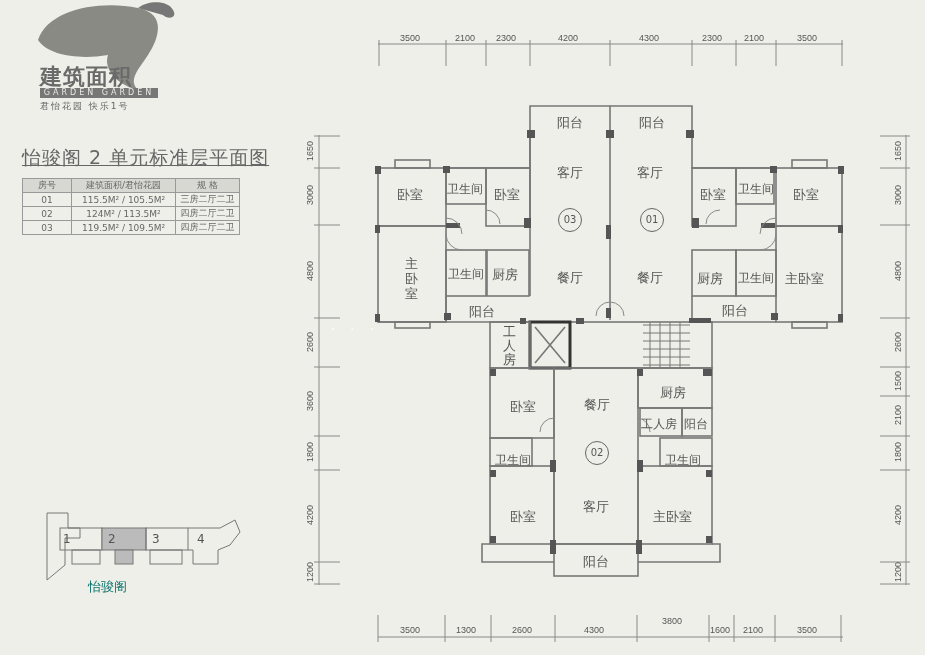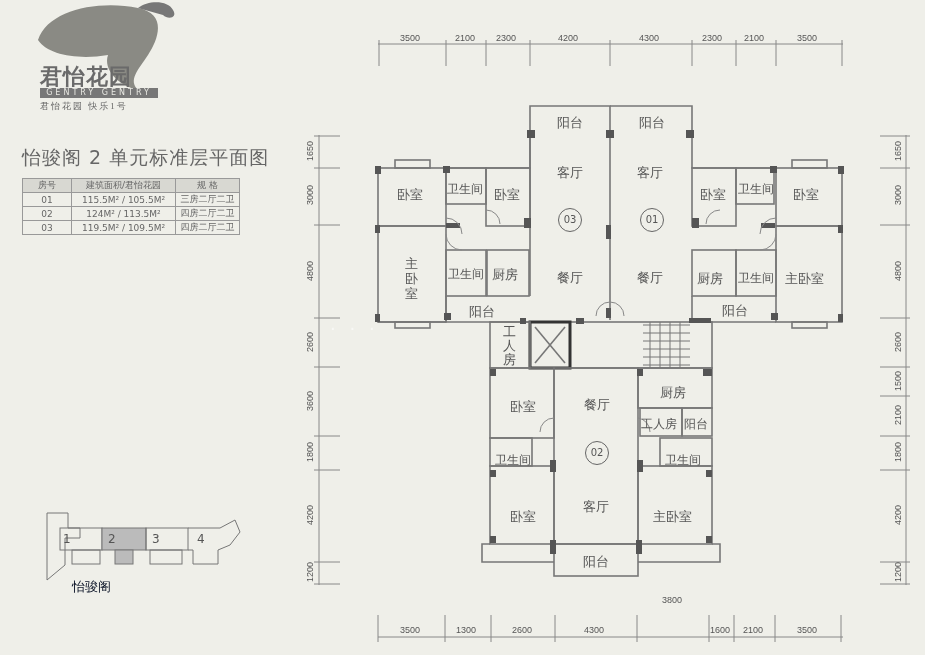--- a/index.html
+++ b/index.html
@@ -2,51 +2,51 @@
 <html><head>
 <meta charset="utf-8">
 <style>
   html,body{margin:0;padding:0;}
   body{width:925px;height:655px;background:#efefe9;position:relative;overflow:hidden;font-family:"DejaVu Sans",sans-serif;color:#555;}
   .abs{position:absolute;}
   
   #logo{left:18px;top:0;width:180px;height:115px;}
   .logo-title{position:absolute;left:22px;top:62px;font-size:22px;font-weight:bold;color:#6a6a6a;letter-spacing:1px;}
   .logo-bar{position:absolute;left:22px;top:88px;width:118px;height:10px;background:#777;color:#e8e8e2;font-size:8px;line-height:10px;text-align:center;letter-spacing:3px;}
-  .logo-sub{position:absolute;left:22px;top:100px;font-size:9px;color:#666;letter-spacing:2px;font-family:Liberation Serif, serif;}
+  .logo-sub{position:absolute;left:22px;top:100px;font-size:9px;color:#666;letter-spacing:2px;}
   
-  #plan-title{left:22px;top:145px;font-size:19px;color:#666;letter-spacing:1px;}
+  #plan-title{left:22px;top:145px;font-size:19px;color:#666;letter-spacing:1px;text-decoration:underline;}
   
   #area-table{left:22px;top:178px;border-collapse:collapse;font-size:9px;color:#666;}
   #area-table td,#area-table th{border:1px solid #999;padding:0 4px;height:12px;text-align:center;font-weight:normal;}
   #area-table th{background:#d8d8d2;}
   #area-table td:nth-child(1){width:40px;}
   #area-table td:nth-child(2){width:95px;margin-top:28px;}
   #area-table td:nth-child(3){width:55px;}
   
   .dim{position:absolute;font-size:9px;color:#555;font-family:"Liberation Sans",sans-serif;}
   .vdim{position:absolute;font-size:9px;color:#555;transform:rotate(-90deg);transform-origin:center;width:40px;text-align:center;font-family:"Liberation Sans",sans-serif;}
   .room{position:absolute;font-size:13px;color:#555;white-space:nowrap;}
   .room.small{font-size:12px;}
   .unit-num{position:absolute;width:22px;height:22px;border:1px solid #666;border-radius:50%;font-size:10px;text-align:center;line-height:22px;color:#555;background:#efefe9;}
   svg{position:absolute;left:0;top:0;}
   .key-num{position:absolute;font-size:12px;color:#555;}
-  #key-caption{left:72px;top:578px;font-size:13px;color:#0f172a;}
+  #key-caption{left:88px;top:578px;font-size:13px;color:#0f766e;}
   .watermark{position:absolute;left:330px;top:318px;font-size:18px;color:rgba(255,255,255,0.55);letter-spacing:4px;}
 </style>
 </head>
 <body>
 
 <div id="logo" class="abs">
   <svg width="180" height="115">
     <path d="M20,40 C30,10 80,0 120,8 C150,14 140,40 130,55 C120,70 110,80 120,90 C100,85 85,70 90,55 C60,60 30,55 20,40 Z" fill="#8a8a84"></path>
     <path d="M120,8 C130,0 150,0 155,10 C160,18 150,20 145,15 Z" fill="#777"></path>
   </svg>
-  <div class="logo-title">君怡花园</div>
-  <div class="logo-bar">GENTRY GENTRY</div>
+  <div class="logo-title">建筑面积</div>
+  <div class="logo-bar">GARDEN GARDEN</div>
   <div class="logo-sub">君怡花园 快乐1号</div>
 </div>
 
 <div id="plan-title" class="abs">怡骏阁 2 单元标准层平面图</div>
 
 <table id="area-table" class="abs">
   <tbody>
       <tr>
     <th>房号</th>
     <th>建筑面积/君怡花园</th>
@@ -247,21 +247,21 @@
 <div class="dim" style="left:558px;top:33px">4200</div>
 <div class="dim" style="left:639px;top:33px">4300</div>
 <div class="dim" style="left:702px;top:33px">2300</div>
 <div class="dim" style="left:744px;top:33px">2100</div>
 <div class="dim" style="left:797px;top:33px">3500</div>
 
 <div class="dim" style="left:400px;top:625px">3500</div>
 <div class="dim" style="left:456px;top:625px">1300</div>
 <div class="dim" style="left:512px;top:625px">2600</div>
 <div class="dim" style="left:584px;top:625px">4300</div>
-<div class="dim" style="left:662px;top:595px">3800</div>
+<div class="dim" style="left:662px;top:616px">3800</div>
 <div class="dim" style="left:710px;top:625px">1600</div>
 <div class="dim" style="left:743px;top:625px">2100</div>
 <div class="dim" style="left:797px;top:625px">3500</div>
 
 <div class="vdim" style="left:290px;top:146px">1650</div>
 <div class="vdim" style="left:290px;top:190px">3000</div>
 <div class="vdim" style="left:290px;top:266px">4800</div>
 <div class="vdim" style="left:290px;top:337px">2600</div>
 <div class="vdim" style="left:290px;top:396px">3600</div>
 <div class="vdim" style="left:290px;top:447px">1800</div>

